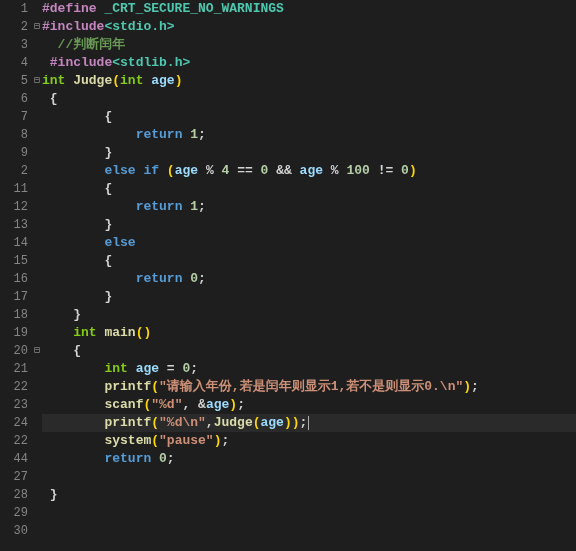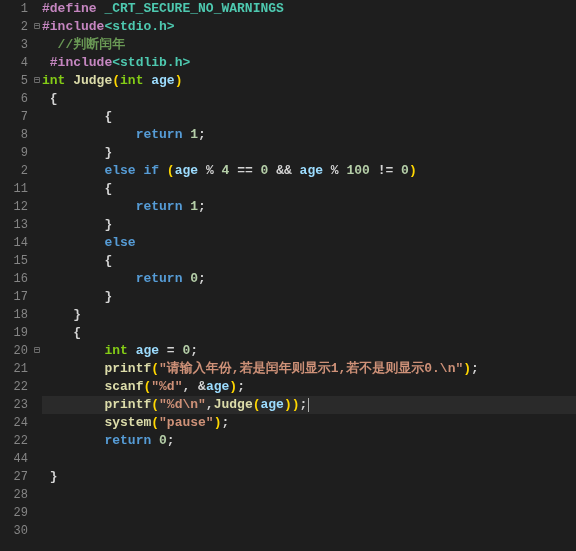--- a/index.html
+++ b/index.html
@@ -158,20 +158,21 @@
     <div class="code-line"><span>        </span><span class="tk-brace">}</span></div>
     <div class="code-line"><span>        </span><span class="tk-kw">else if</span><span> </span><span class="tk-paren">(</span><span class="tk-var">age</span><span> </span><span class="tk-white">%</span><span> </span><span class="tk-num">4</span><span> </span><span class="tk-white">==</span><span> </span><span class="tk-num">0</span><span> </span><span class="tk-white">&amp;&amp;</span><span> </span><span class="tk-var">age</span><span> </span><span class="tk-white">%</span><span> </span><span class="tk-num">100</span><span> </span><span class="tk-white">!=</span><span> </span><span class="tk-num">0</span><span class="tk-paren">)</span></div>
     <div class="code-line"><span>        </span><span class="tk-brace">{</span></div>
     <div class="code-line"><span>            </span><span class="tk-kw">return</span><span> </span><span class="tk-num">1</span><span class="tk-white">;</span></div>
     <div class="code-line"><span>        </span><span class="tk-brace">}</span></div>
     <div class="code-line"><span>        </span><span class="tk-kw">else</span></div>
     <div class="code-line"><span>        </span><span class="tk-brace">{</span></div>
     <div class="code-line"><span>            </span><span class="tk-kw">return</span><span> </span><span class="tk-num">0</span><span class="tk-white">;</span></div>
     <div class="code-line"><span>        </span><span class="tk-brace">}</span></div>
     <div class="code-line"><span>    </span><span class="tk-brace">}</span></div>
+    <div class="code-line"><span>    </span><span class="tk-type">int</span><span> </span><span class="tk-func">main</span><span class="tk-paren">(</span><span class="tk-paren">)</span></div>
     <div class="code-line"><span>    </span><span class="tk-brace">{</span></div>
     <div class="code-line"><span>        </span><span class="tk-type">int</span><span> </span><span class="tk-var">age</span><span> </span><span class="tk-white">=</span><span> </span><span class="tk-num">0</span><span class="tk-white">;</span></div>
     <div class="code-line"><span>        </span><span class="tk-func">printf</span><span class="tk-paren">(</span><span class="tk-str">"请输入年份,若是闰年则显示1,若不是则显示0.\n"</span><span class="tk-paren">)</span><span class="tk-white">;</span></div>
     <div class="code-line"><span>        </span><span class="tk-func">scanf</span><span class="tk-paren">(</span><span class="tk-str">"%d"</span><span class="tk-white">,</span><span> </span><span class="tk-white">&amp;</span><span class="tk-var">age</span><span class="tk-paren">)</span><span class="tk-white">;</span></div>
     <div class="code-line hl-line"><span>        </span><span class="tk-func">printf</span><span class="tk-paren">(</span><span class="tk-str">"%d\n"</span><span class="tk-white">,</span><span class="tk-func">Judge</span><span class="tk-paren">(</span><span class="tk-var">age</span><span class="tk-paren">)</span><span class="tk-paren">)</span><span class="tk-white">;</span><span class="cursor"></span></div>
     <div class="code-line"><span>        </span><span class="tk-func">system</span><span class="tk-paren">(</span><span class="tk-str">"pause"</span><span class="tk-paren">)</span><span class="tk-white">;</span></div>
     <div class="code-line"><span>        </span><span class="tk-kw">return</span><span> </span><span class="tk-num">0</span><span class="tk-white">;</span></div>
     <div class="code-line"><span></span></div>
     <div class="code-line"><span> </span><span class="tk-brace">}</span></div>
     <div class="code-line"><span></span></div>

